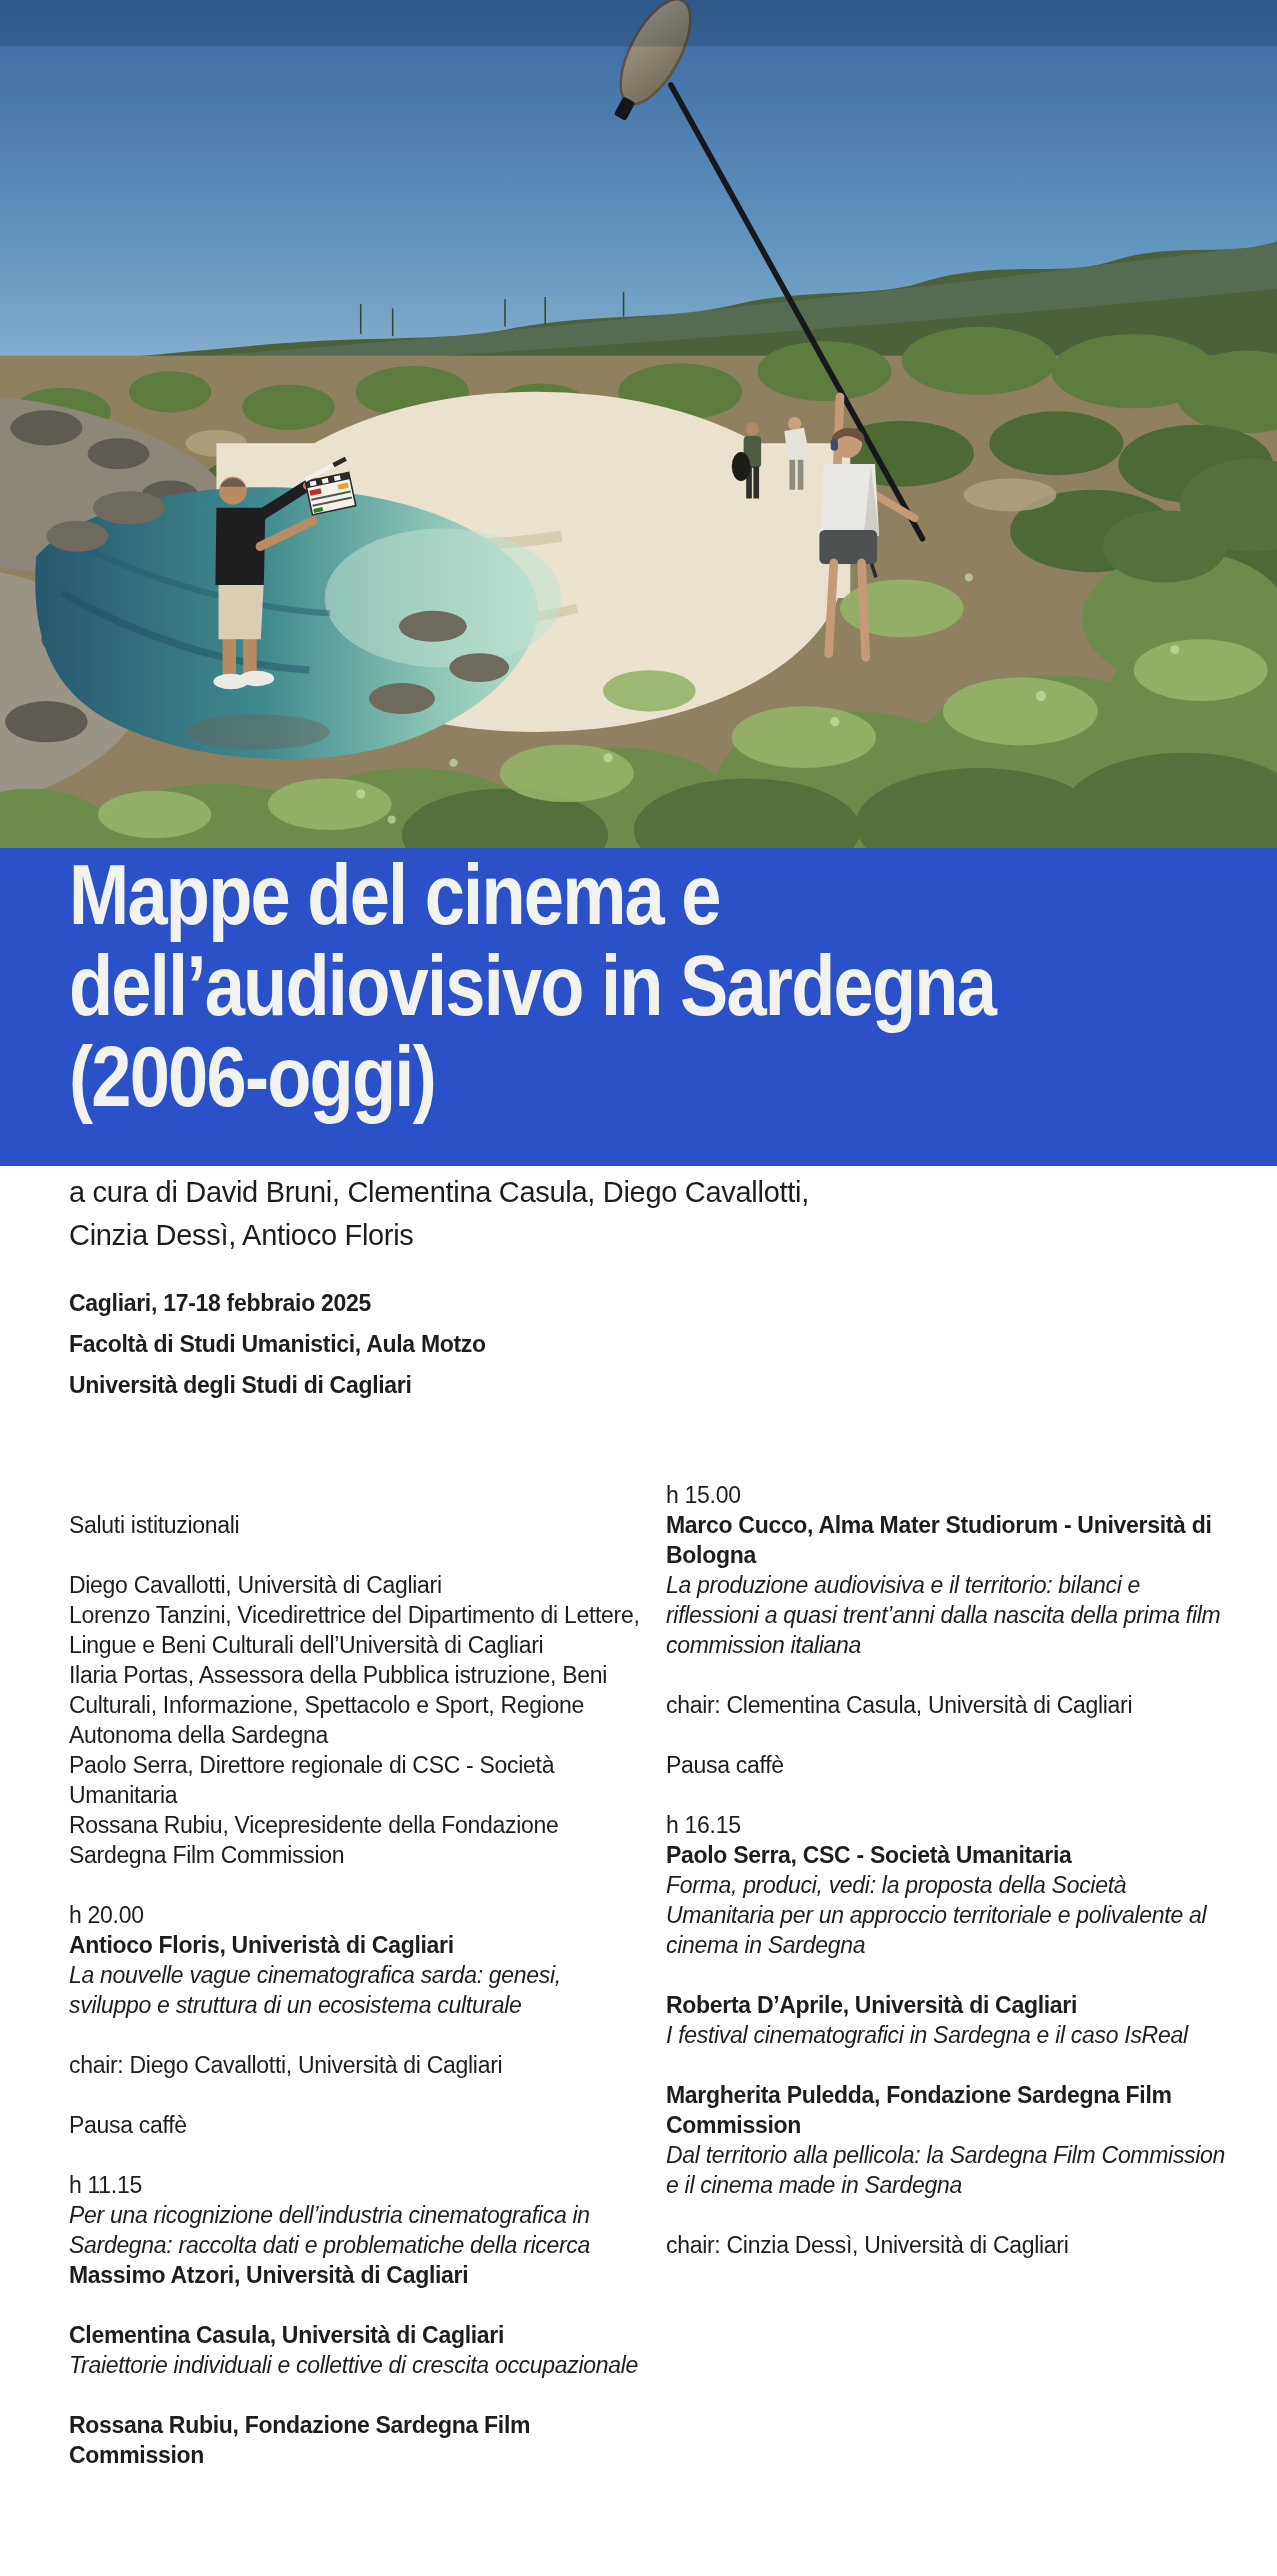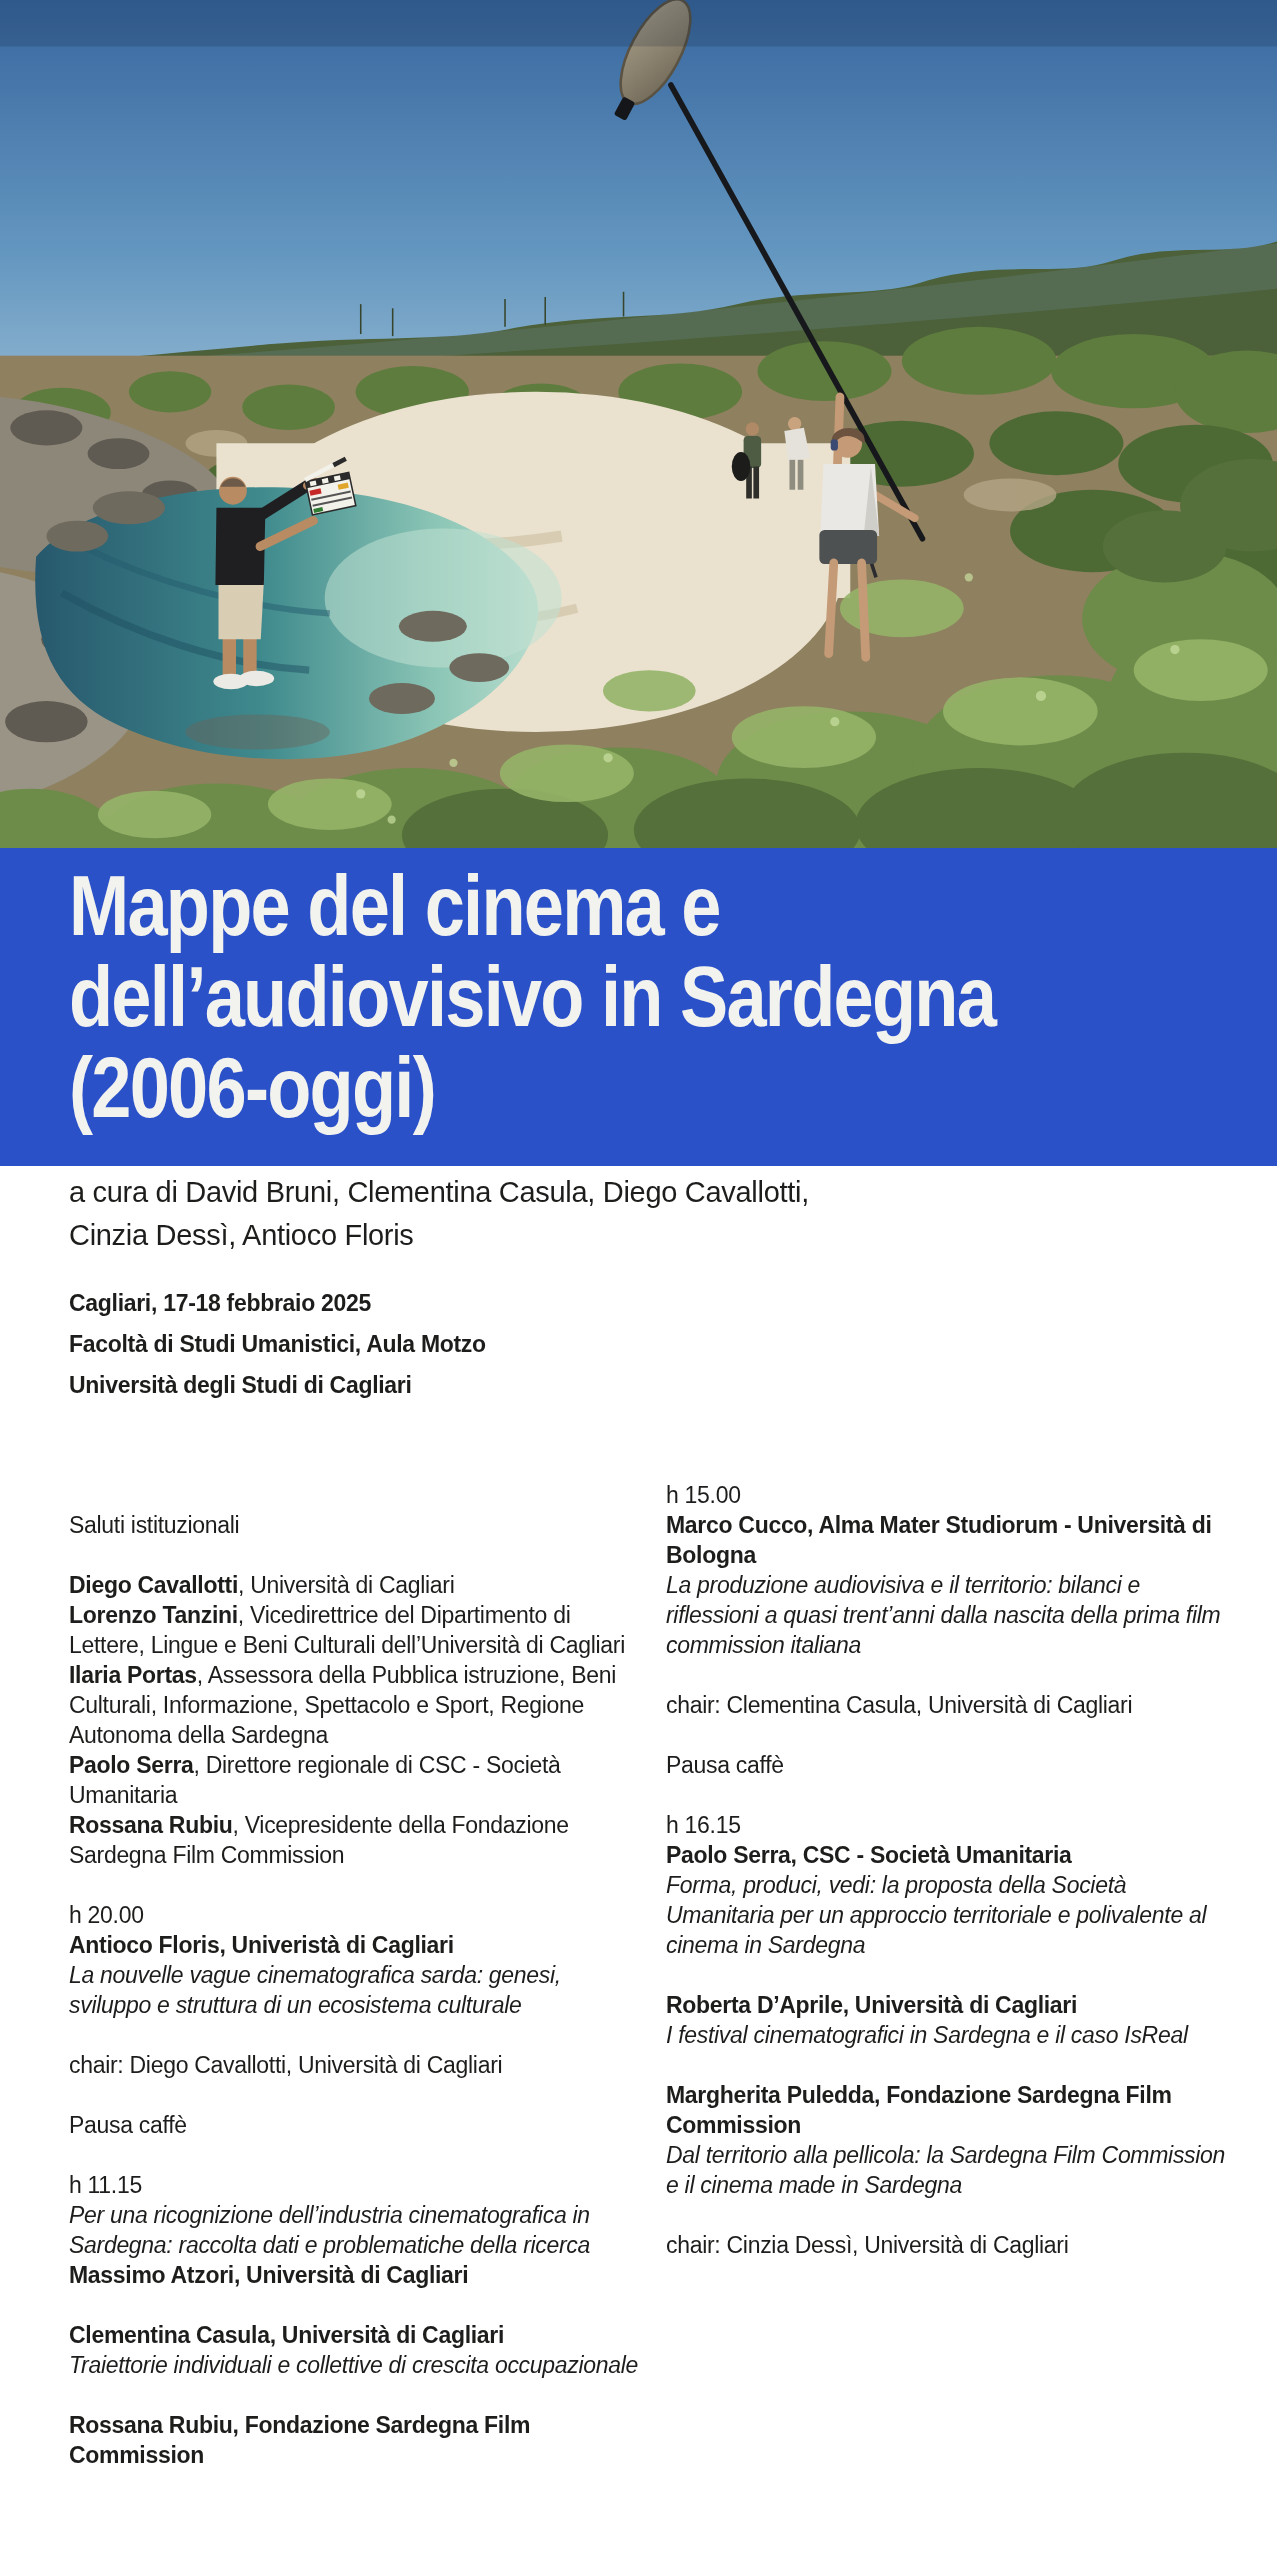--- a/index.html
+++ b/index.html
@@ -4,35 +4,35 @@
 <style>
   html,body{margin:0;padding:0;background:#777;}
   *{box-sizing:border-box;}
   .poster{
     position:relative;width:1278px;height:3043px;background:#ffffff;
     font-family:"Liberation Sans", sans-serif;color:#1d1d1b;overflow:hidden;margin:0 auto;
   }
   
   .photo{position:absolute;left:0;top:0;width:1278px;height:848px;}
   
-  .banner{position:absolute;left:0;top:848px;width:1278px;height:318px;background:#2b51c8;padding:12px 0 0 69px;}
+  .banner{position:absolute;left:0;top:848px;width:1278px;height:318px;background:#2b51c8;padding:1px 0 0 69px;}
   .banner-line{color:#f2f2ee;font-weight:700;font-size:86px;line-height:91px;letter-spacing:-2.1px;
     transform:scaleX(.84);transform-origin:0 0;white-space:nowrap;}
   
   .curators{position:absolute;left:69px;top:1171px;font-size:29px;line-height:43px;white-space:pre-line;letter-spacing:-0.3px;}
   .event{position:absolute;left:69px;top:1283px;font-size:23px;line-height:41px;font-weight:700;white-space:pre-line;letter-spacing:-0.3px;}
   
   .col{position:absolute;top:1480px;font-size:23px;line-height:30px;letter-spacing:-0.3px;}
   .col-left{left:69px;width:577px;}
   .col-right{left:666px;width:569px;}
   .line{white-space:pre-line;}
   .gap{height:30px;}
   .speaker{font-weight:700;}
   .title{font-style:italic;}
-  .person b{font-weight:700;}
+  .person b{font-weight:400;}
 </style>
 </head>
 <body>
 
 <div class="poster">
 
   <svg class="photo" viewBox="0 0 2480 1645" preserveAspectRatio="none">
     <defs>
       <linearGradient id="sky" x1="0" y1="0" x2="0" y2="1">
         <stop offset="0" stop-color="#38679f"></stop>

